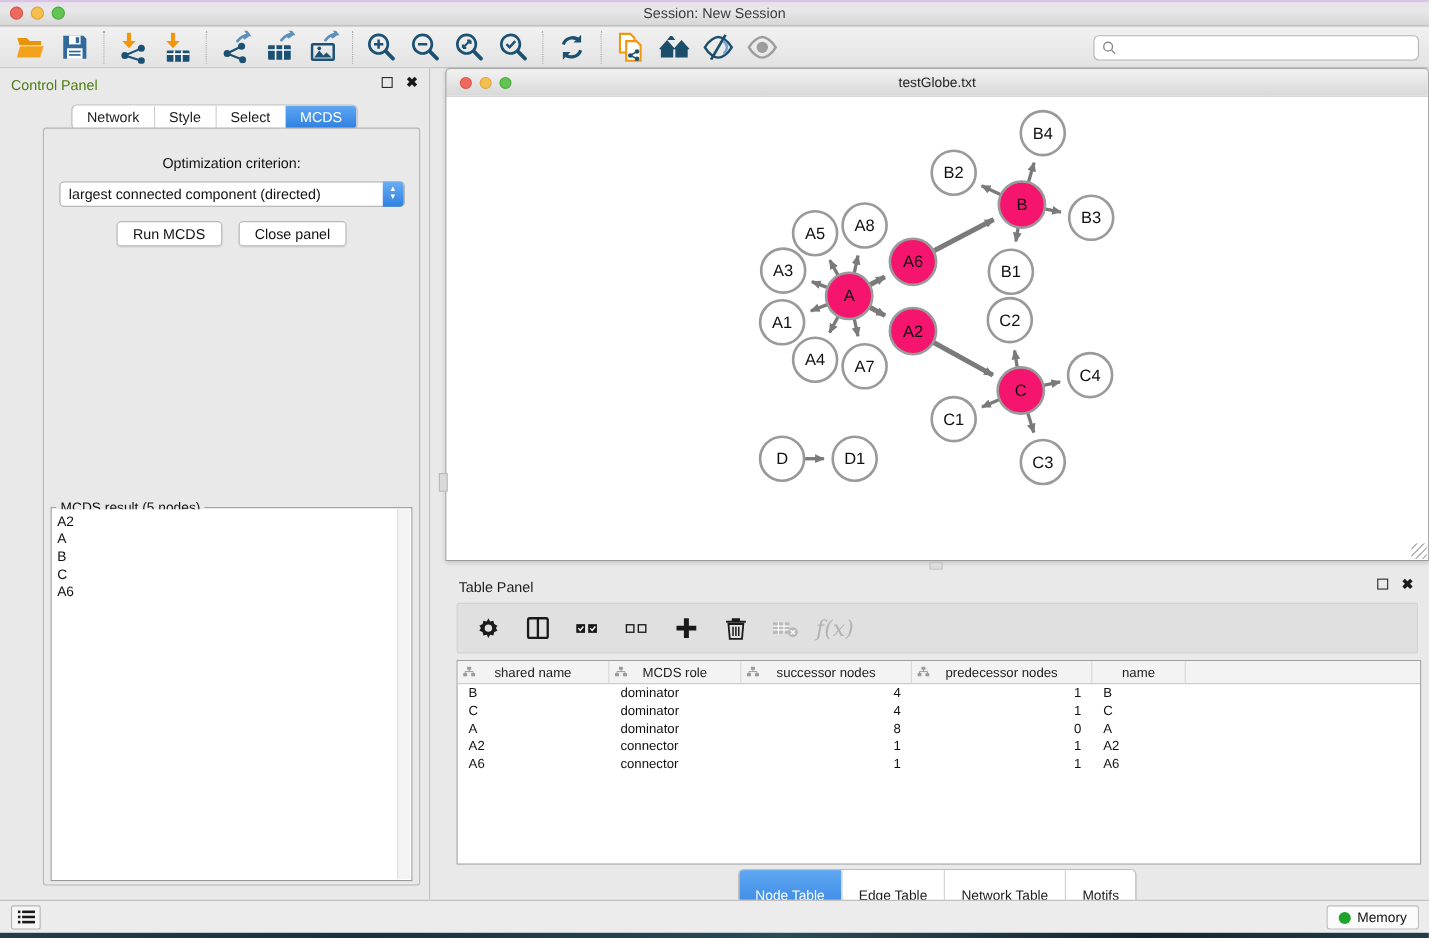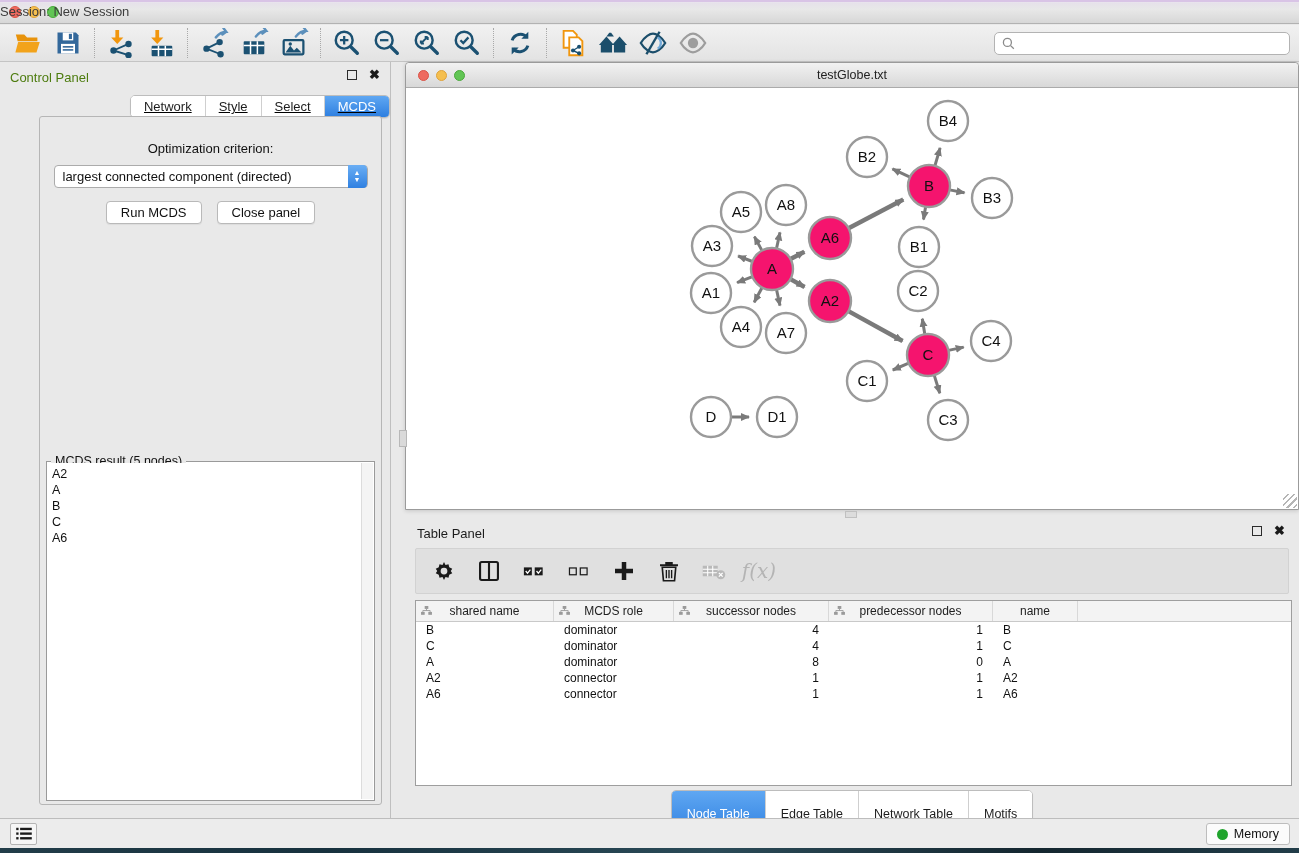--- a/index.html
+++ b/index.html
@@ -8,41 +8,41 @@
 
   
   .titlebar { position:absolute; left:0; top:0; width:1299px; height:24px;
     background:linear-gradient(#efe9f2,#e6e2ea 15%,#e8e8e8 40%,#d7d7d7); border-bottom:1px solid #b2b2b2; }
   .titlebar::before { content:""; position:absolute; top:0; left:0; right:0; height:2px; background:#d9c4e6; }
   .lights { position:absolute; left:9px; top:6px; display:flex; gap:7px; }
   .light { width:12px; height:12px; border-radius:50%; }
   .light.red { background:#ee6a5f; border:1px solid #d95448; }
   .light.yellow { background:#f5bf4f; border:1px solid #dfa33b; }
   .light.green { background:#61c554; border:1px solid #4aa93c; }
-  .titlebar .title { position:absolute; left:0; right:0; top:4px; font-size:13px; color:#3c3c3c; }
+  .titlebar .title { position:absolute; left:0; right:0; top:4px; text-align:center; font-size:13px; color:#3c3c3c; }
 
   
   .toolbar { position:absolute; left:0; top:25px; width:1299px; height:37px;
     background:linear-gradient(#f1f1f1,#e3e3e3); border-bottom:1px solid #c4c4c4;
     display:flex; align-items:center; padding:0 8px; }
   .tb-btn { width:40px; height:34px; display:flex; align-items:center; justify-content:center; }
   .tb-sep { width:1px; height:30px; margin:0 6px; border-left:1px dotted #a9a9a9; }
   .tb-search { position:absolute; right:9px; top:7px; width:296px; height:23px; background:#fff;
     border:1px solid #b3b3b3; border-radius:5px; display:flex; align-items:center; padding-left:6px; }
   .tb-search input { border:none; outline:none; flex:1; font-size:12px; background:transparent; height:100%; }
 
   
   .control-panel { position:absolute; left:0; top:62px; width:391px; height:756px;
     background:#e9e9e9; border-right:1px solid #bfbfbf; }
   .cp-header { position:absolute; top:8px; left:10px; font-size:13px; color:#4d7c0f; }
   .panel-ctl { position:absolute; top:8px; display:flex; gap:12px; }
   .control-panel .panel-ctl { right:10px; }
   .float-box { width:10px; height:10px; border:1.6px solid #2b2b2b; display:inline-block; }
   .close-x { font-size:13px; font-weight:bold; color:#1a1a1a; line-height:10px; }
-  .cp-tabs { position:absolute; top:33px; left:0; right:0; display:flex; justify-content:flex-end;text-decoration:underline; }
+  .cp-tabs { position:absolute; top:33px; left:0; right:0; display:flex; justify-content:center; }
   .seg-group { display:flex; border:1px solid #bdbdbd; border-radius:5px; background:#fff; overflow:hidden;
     box-shadow:0 1px 1px rgba(0,0,0,.08); }
   .seg { padding:3px 13px; font-size:13px; color:#1d1d1d; border-left:1px solid #cfcfcf; background:#fff; }
   .seg:first-child { border-left:none; }
   .seg.active { background:linear-gradient(#5fa7f2,#2e7fe0); color:#fff; }
   .cp-content { position:absolute; left:8px; right:8px; top:54px; bottom:13px;
     border:1px solid #b6b6b6; border-radius:3px; background:#e9e9e9;margin-left:31px; }
   .opt-label { margin-top:24px; text-align:center; font-size:13px; color:#111; }
   .combo { position:relative; margin:9px auto 0; width:314px; height:23px; background:#fff;
     border:1px solid #ababab; border-radius:4px; font-size:13px; color:#111;

